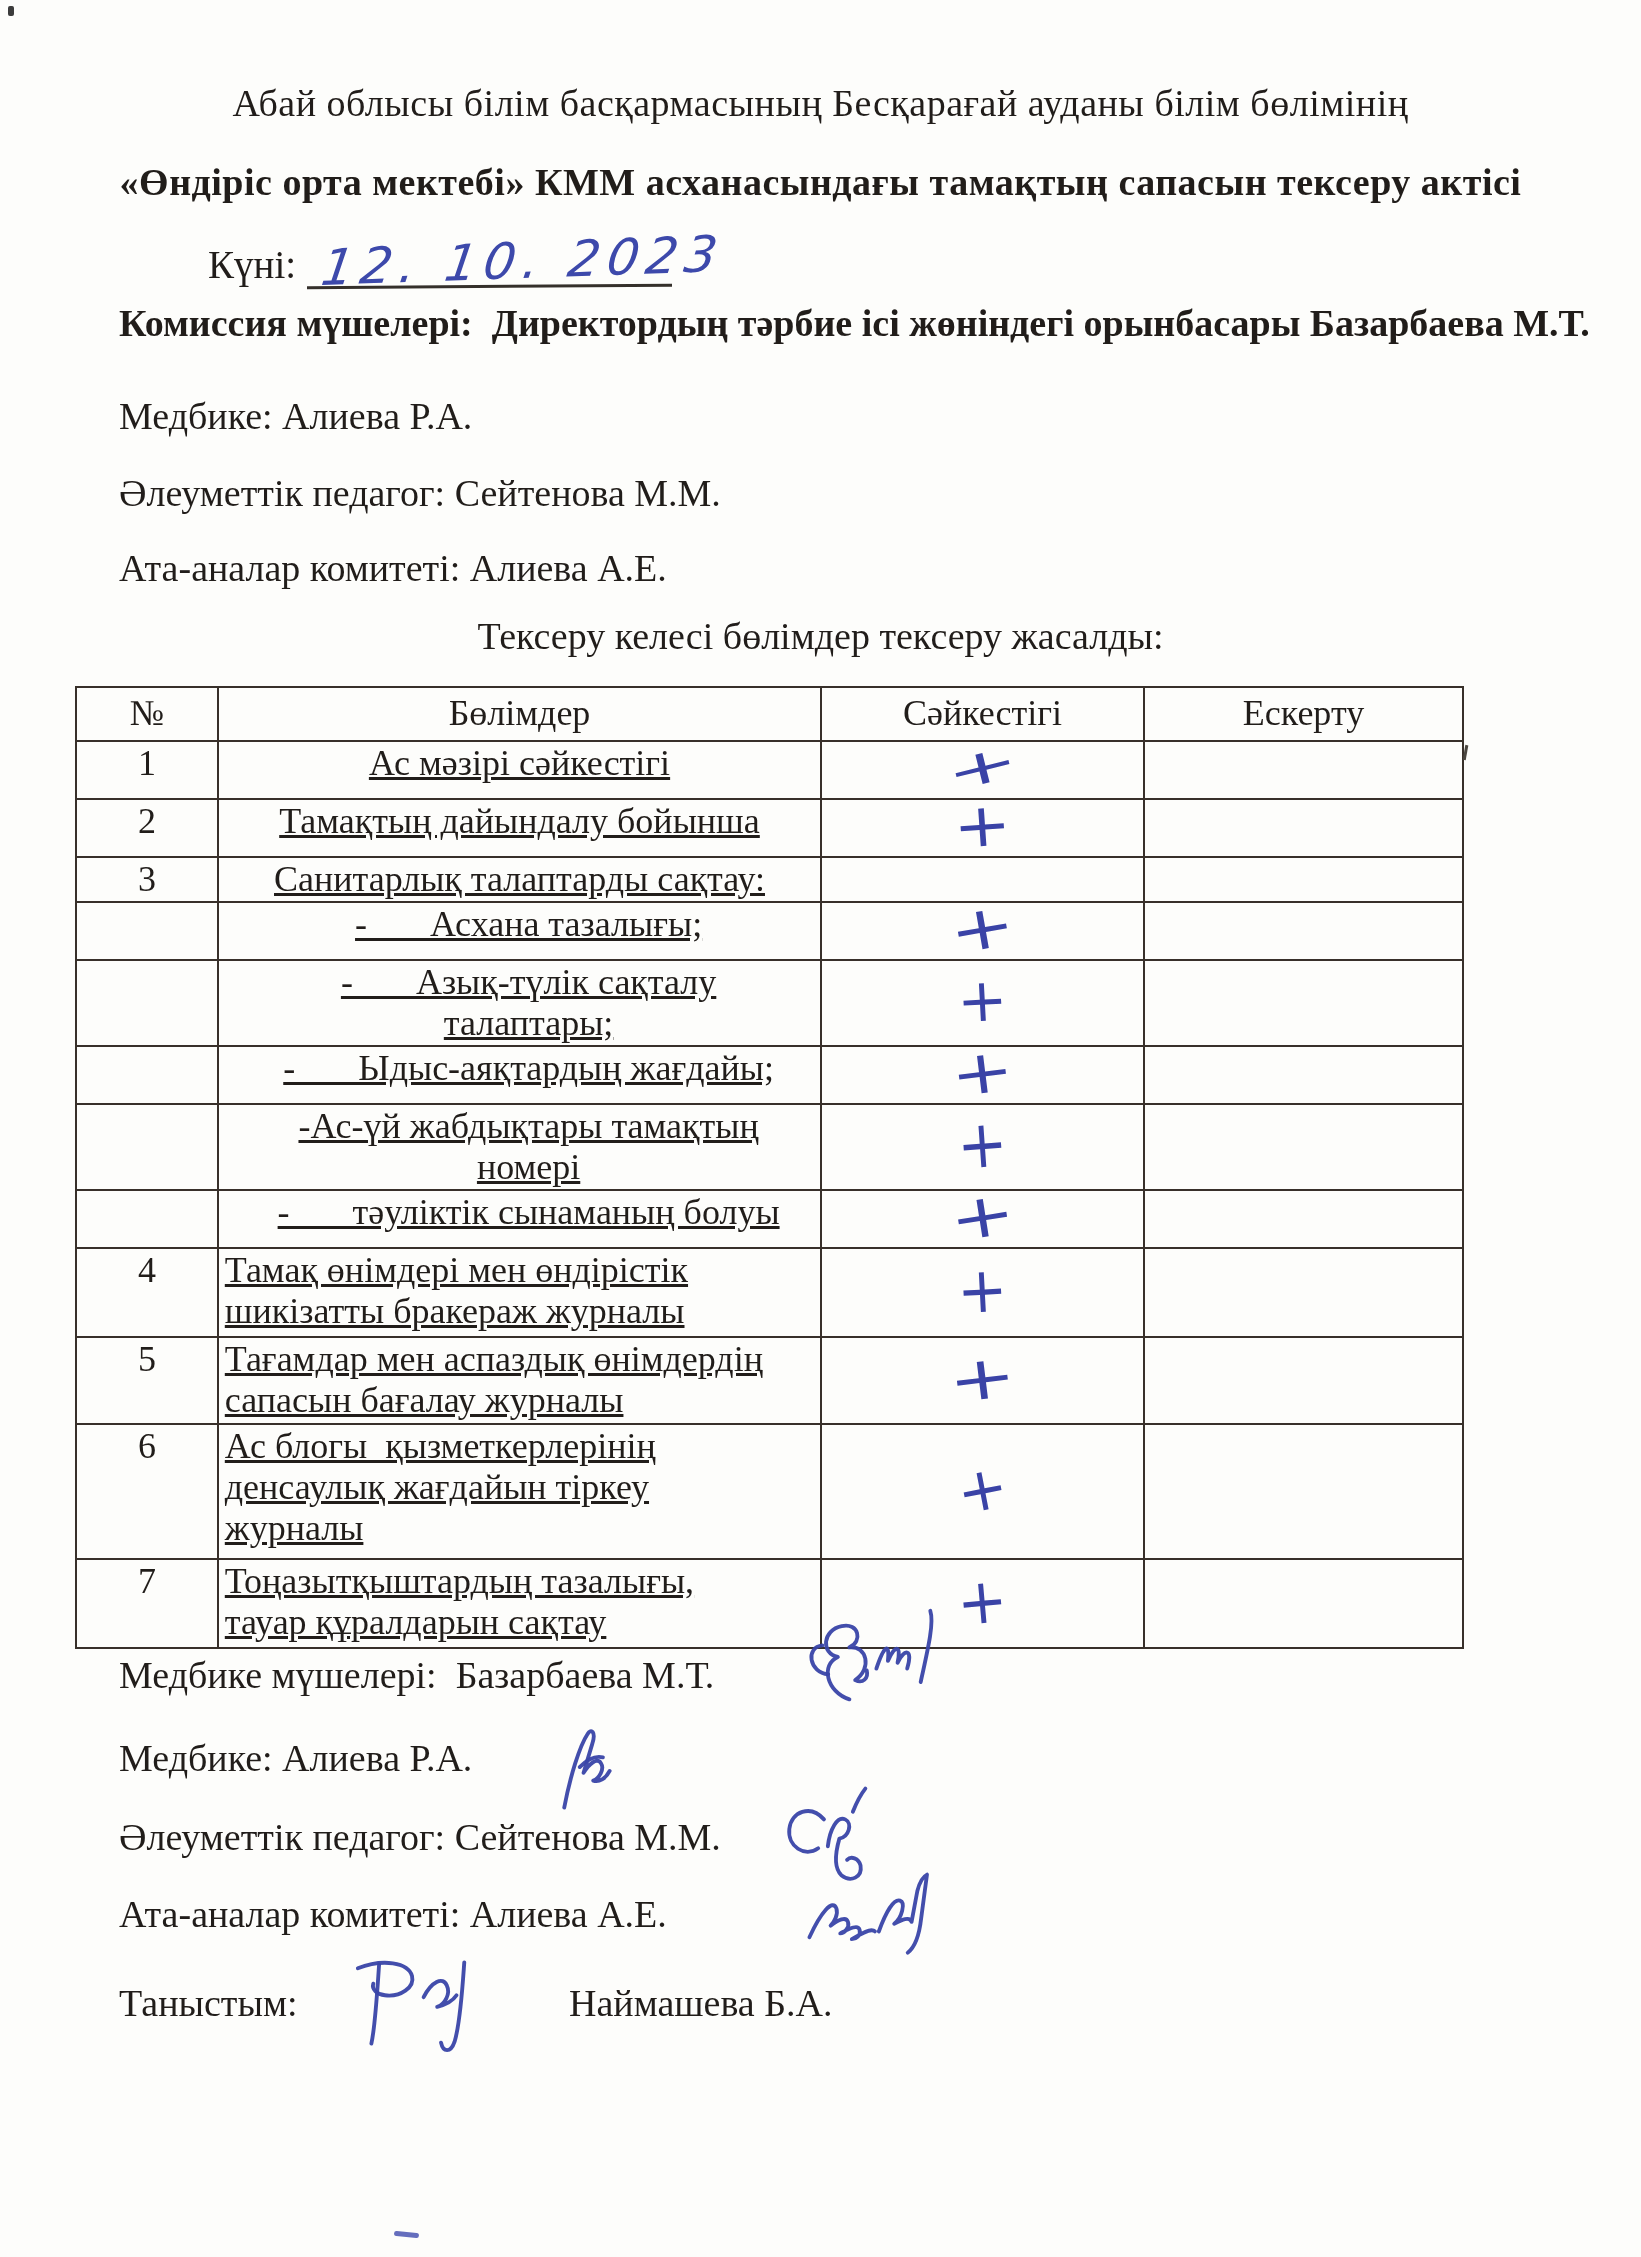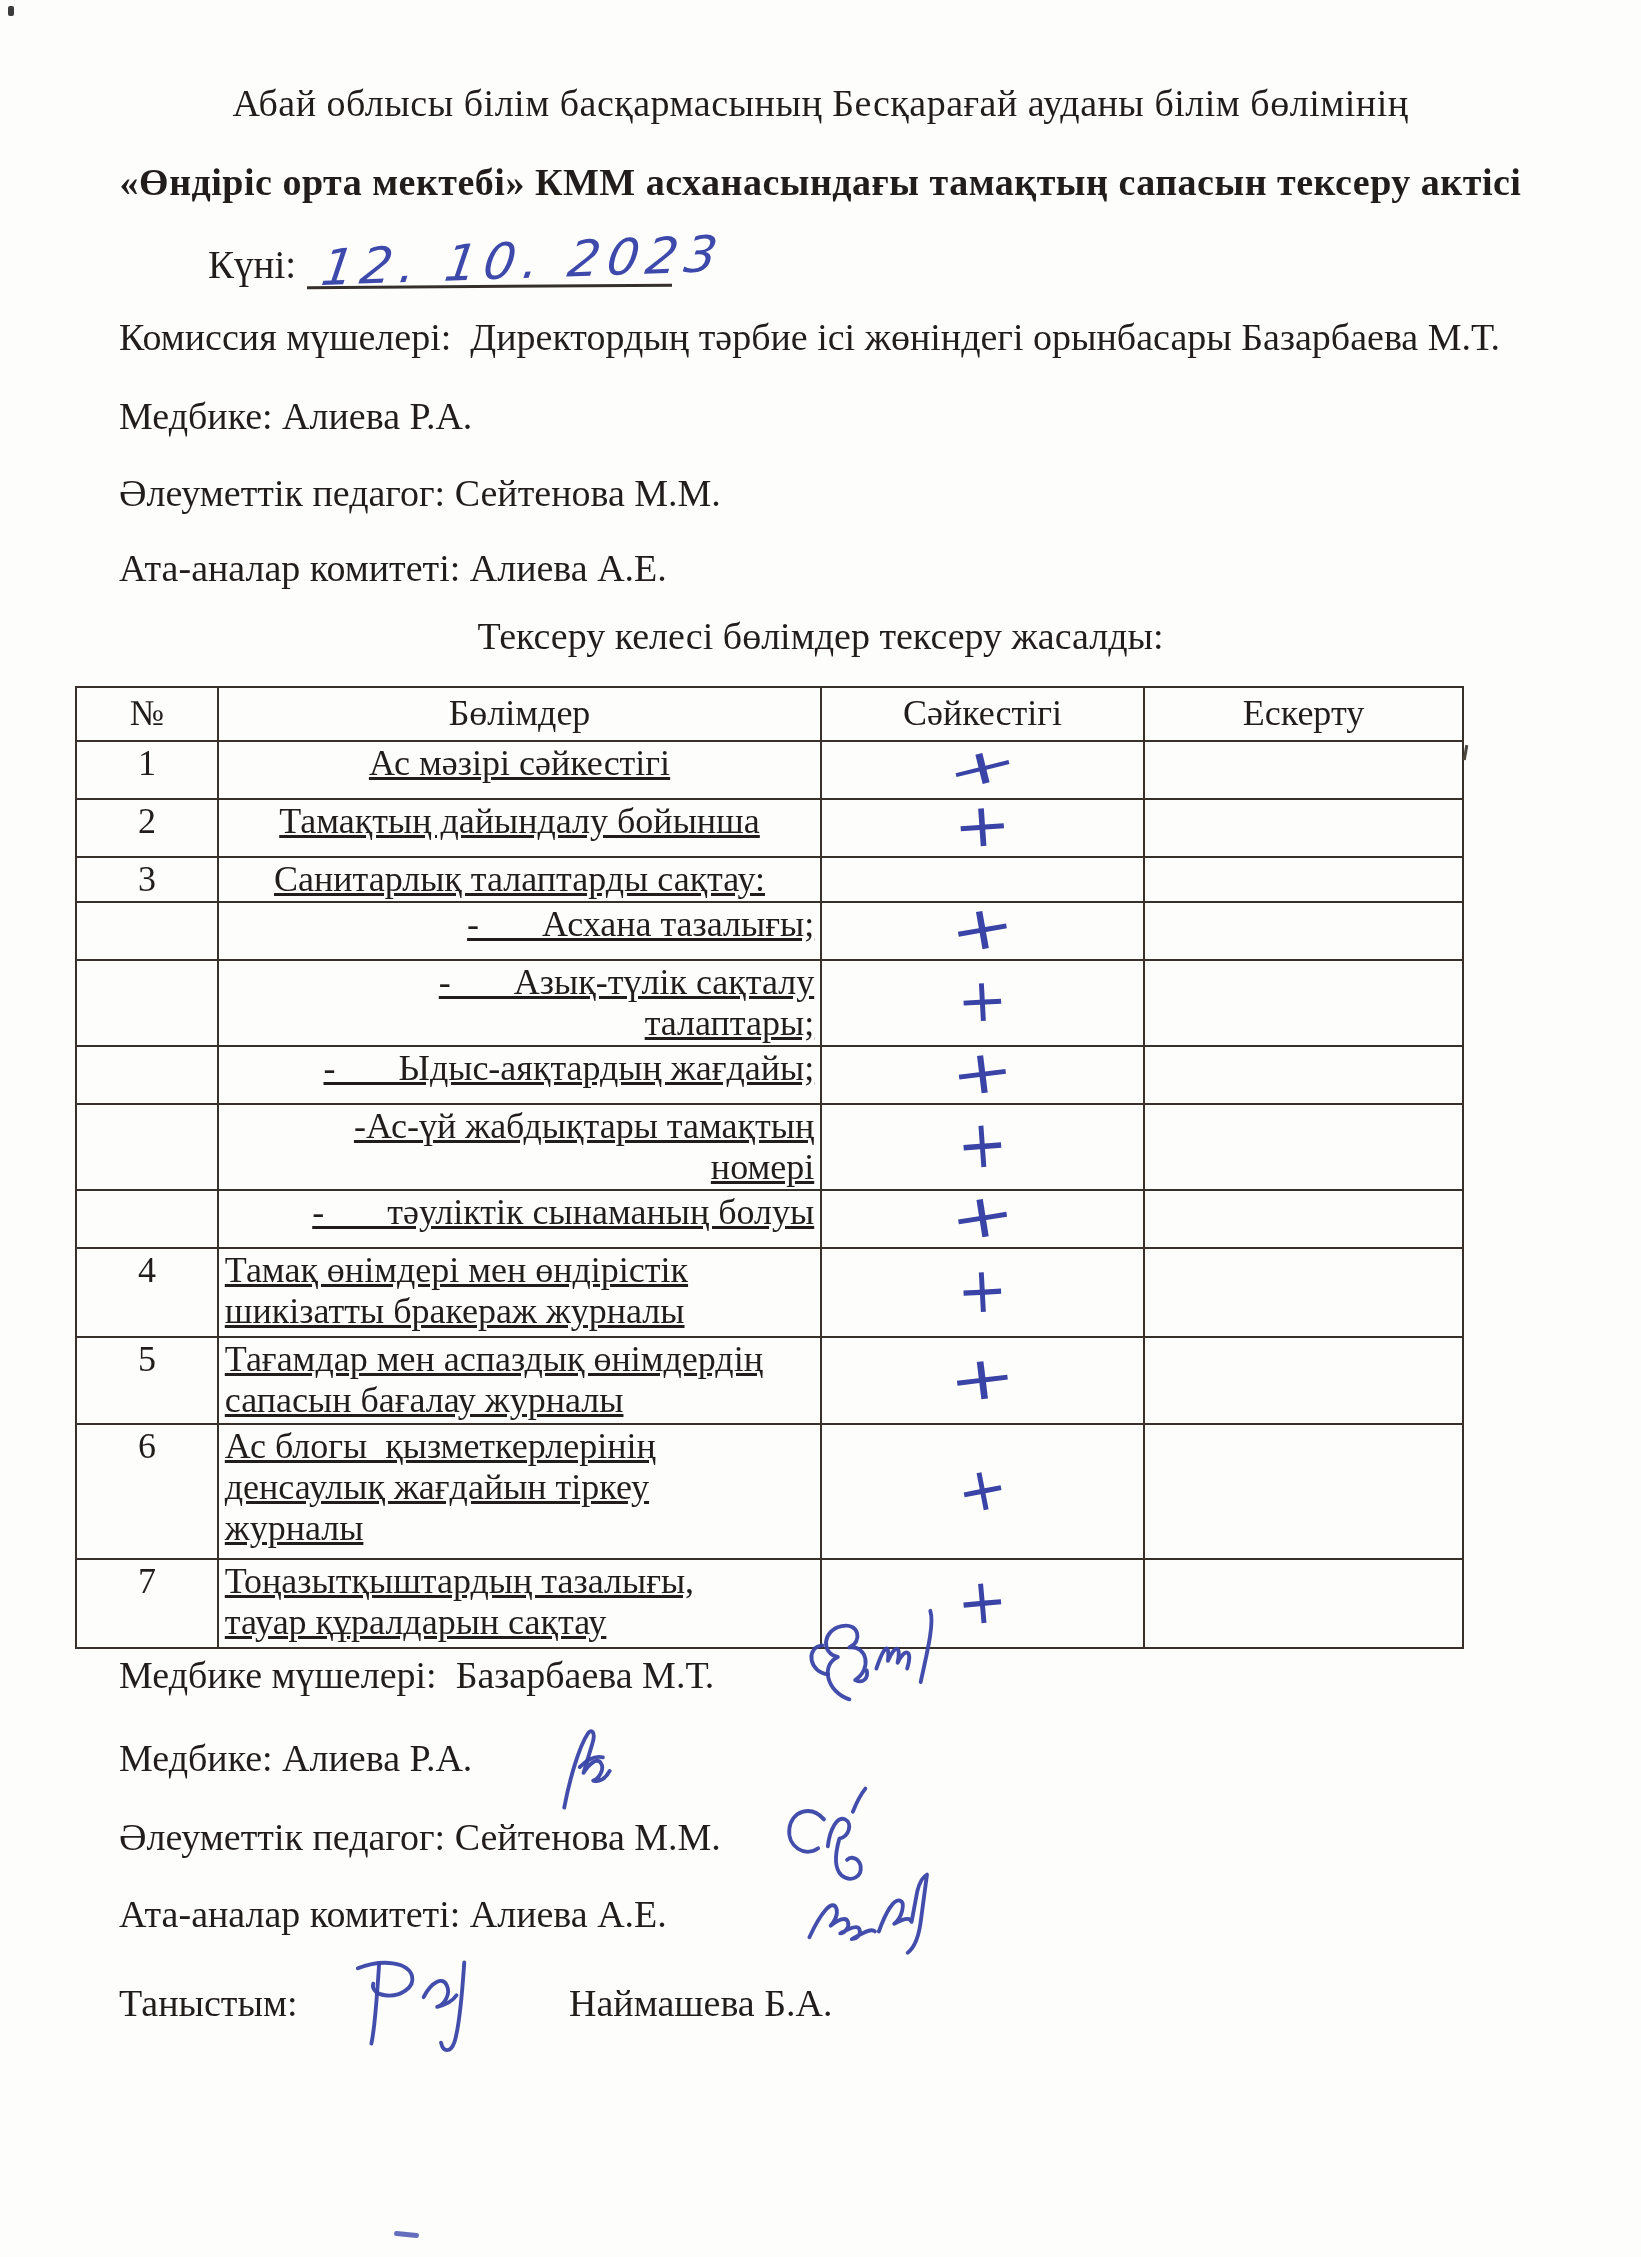--- a/index.html
+++ b/index.html
@@ -21,21 +21,21 @@
     font-family:"DejaVu Sans", sans-serif;
     font-style:italic;
     font-size:50px;
     color:#3d49ab;
     letter-spacing:6.8px;
     transform:skewX(-10deg) rotate(-2deg);
     margin-left:27px;
   }
   .date-underline{top:285px;left:307px;width:365px;height:2.9px;background:#35302b;transform:rotate(-0.4deg);}
   .bodyline{left:119px;font-size:38px;white-space:pre;}
-  .l-commission{top:315px;}
+  .l-commission{top:301px;font-weight:bold;}
   .l-nurse{top:394px;}
   .l-social{top:471px;}
   .l-parents{top:546px;}
   .caption{top:614px;font-size:38px;}
 
   table.check{
     position:absolute;top:686px;left:75px;
     width:1387px;
     border-collapse:collapse;
     table-layout:fixed;
@@ -49,21 +49,21 @@
     border:2.4px solid #38302a;
     padding:1px 5.8px;
     line-height:1.14;
     font-weight:normal;
     overflow:hidden;
   }
   table.check th{height:50px;text-align:center;vertical-align:middle;}
   td.num{ text-align:center; vertical-align:top; padding-top:3.9px;}
   td.sec{ white-space:pre-line; vertical-align:top; padding-top:3.9px;text-decoration:underline;}
   td.sec.center{text-align:center;}
-  td.sec.sub{text-align:right; padding-left:24px;}
+  td.sec.sub{text-align:center; padding-left:24px;}
   td.sec.plain{text-align:left; }
   td.mark-cell{text-align:center;vertical-align:middle;padding:0;}
   td.note-cell{}
   .mark{
     display:inline-block;
     font-family:"DejaVu Sans", sans-serif;
     font-size:60px;
     font-weight:400;
     color:#3a43a6;
     line-height:0.8;

